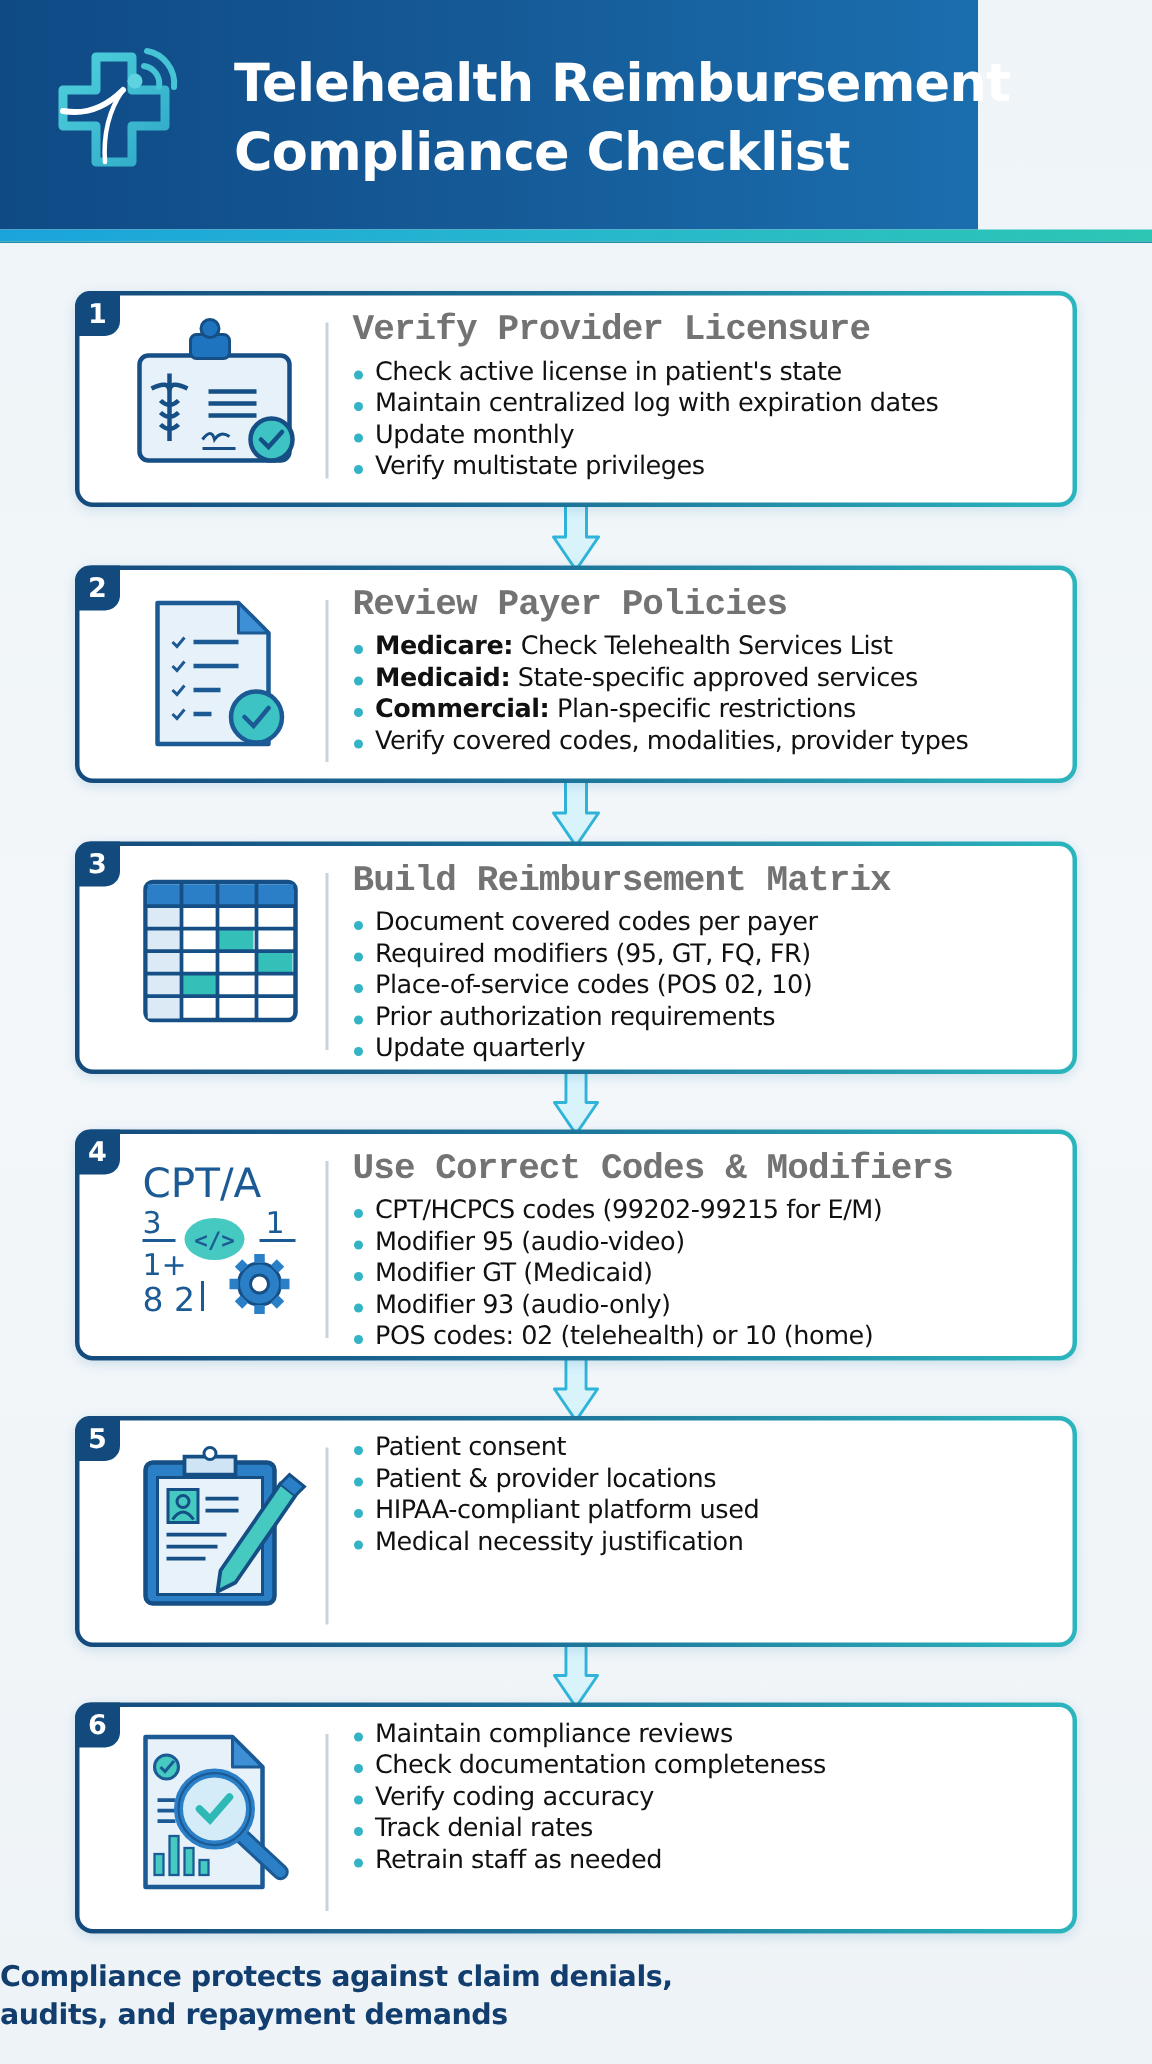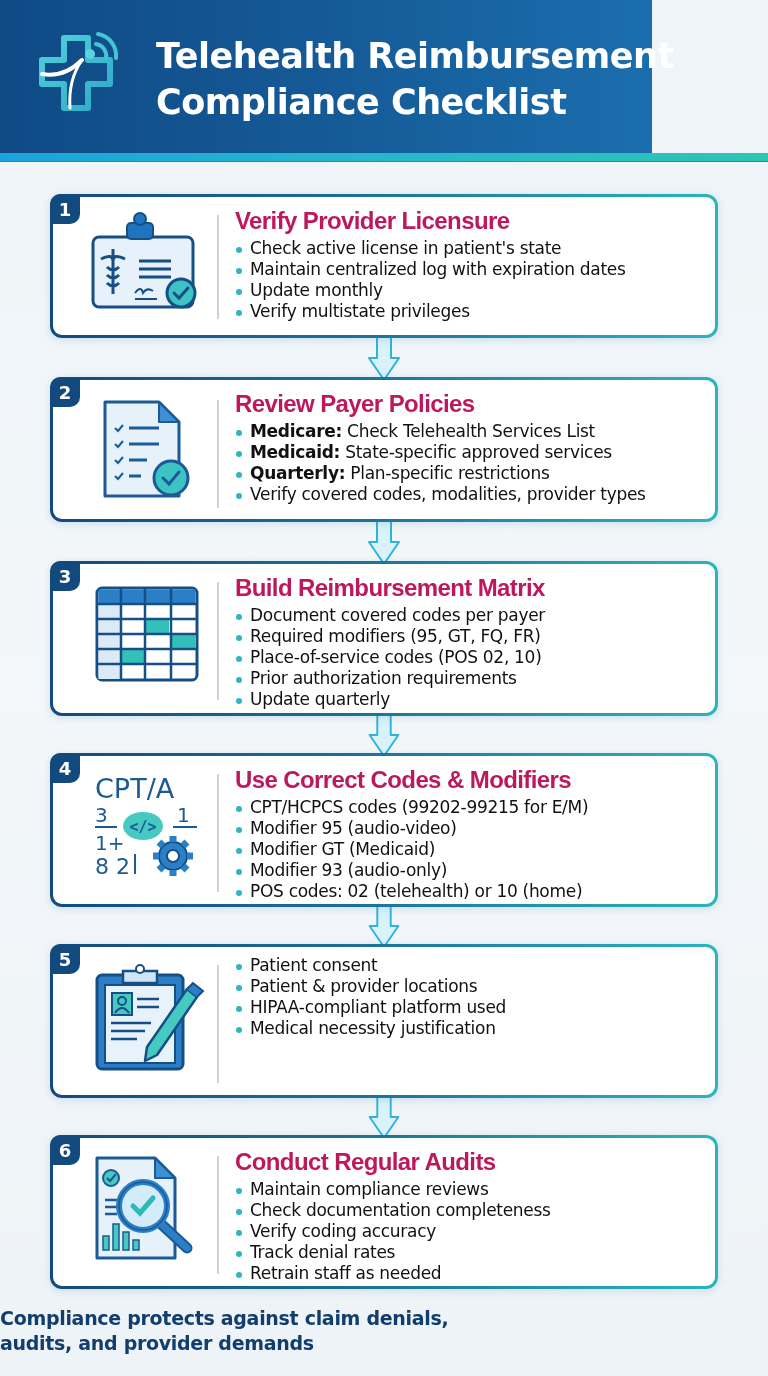--- a/index.html
+++ b/index.html
@@ -39,22 +39,22 @@
       background: #124a7d; color: #fff; border-radius: 10px 0 10px 0;
       font-family: "DejaVu Sans", sans-serif; font-weight: bold; font-size: 18px;
       display: flex; align-items: center; justify-content: center;
     }
     .icon-box { position: absolute; left: 30px; width: 130px; height: 110px; }
     .divider {
       position: absolute; left: 164px; width: 2px; background: #c9d3da;
     }
     .content { position: absolute; left: 182px; top: 8px; right: 10px; }
     .card-title {
-      font-family: Liberation Sans, sans-serif; font-weight: bold;
-      font-size: 24px; color: #be185d; line-height: 32px; letter-spacing: -0.6px;
+      font-family: Liberation Mono, monospace; font-weight: bold;
+      font-size: 24px; color: #737373; line-height: 32px; letter-spacing: -0.6px;
       margin-bottom: 1px;
     }
     .bullets { list-style: none; }
     .bullets li {
       font-family: "DejaVu Sans", sans-serif; font-size: 17px; color: #111;
       line-height: 21px; padding-left: 15px; position: relative; letter-spacing: -0.3px;
       white-space: nowrap;
     }
     .bullets li::before {
       content: ""; position: absolute; left: 1px; top: 9px; width: 6px; height: 6px;
@@ -147,21 +147,21 @@
       <path d="M46 34 h30 M46 50 h30 M46 66 h18 M46 82 h12" stroke="#1b5a94" stroke-width="3"></path>
       <circle cx="88" cy="84" r="17" fill="#3ec3c4" stroke="#1b5a94" stroke-width="3"></circle>
       <path d="M80 84 l6 6 l10 -12" fill="none" stroke="#1b5a94" stroke-width="3" stroke-linecap="round"></path>
     </svg>
     <div class="divider" style="top:20px;height:108px;"></div>
     <div class="content">
       <div class="card-title">Review Payer Policies</div>
       <ul class="bullets">
         <li><b>Medicare:</b><span> Check Telehealth Services List</span></li>
         <li><b>Medicaid:</b><span> State-specific approved services</span></li>
-        <li><b>Quarterly:</b><span> Plan-specific restrictions</span></li>
+        <li><b>Commercial:</b><span> Plan-specific restrictions</span></li>
         <li><span>Verify covered codes, modalities, provider types</span></li>
       </ul>
     </div>
   </div>
 </div>
 
 <div class="card" style="top:561px;height:155px;">
   <div class="card-inner">
     <div class="badge">3</div>
     <svg class="icon-box" style="top:18px;" viewBox="0 0 130 110">
@@ -261,28 +261,27 @@
       <rect x="40" y="80" width="6" height="18" fill="#45c9c0" stroke="#1b5a94" stroke-width="1.5"></rect>
       <rect x="50" y="88" width="6" height="10" fill="#45c9c0" stroke="#1b5a94" stroke-width="1.5"></rect>
       <path d="M76 70 l28 26" stroke="#1b5a94" stroke-width="11" stroke-linecap="round"></path>
       <path d="M76 70 l28 26" stroke="#2a7fc7" stroke-width="7" stroke-linecap="round"></path>
       <circle cx="60" cy="54" r="24" fill="#d4ecf8" stroke="#2a7fc7" stroke-width="6"></circle>
       <circle cx="60" cy="54" r="24" fill="none" stroke="#1b5a94" stroke-width="1.5"></circle>
       <path d="M50 54 l7 7 l13 -15" fill="none" stroke="#2fb9b6" stroke-width="5" stroke-linecap="round"></path>
     </svg>
     <div class="divider" style="top:18px;height:118px;"></div>
     <div class="content">
-      <div class="card-title">Conduct Regular Audits</div>
       <ul class="bullets">
         <li><span>Maintain compliance reviews</span></li>
         <li><span>Check documentation completeness</span></li>
         <li><span>Verify coding accuracy</span></li>
         <li><span>Track denial rates</span></li>
         <li><span>Retrain staff as needed</span></li>
       </ul>
     </div>
   </div>
 </div>
 
 <div class="footer">
   <div>Compliance protects against claim denials,</div>
-  <div>audits, and provider demands</div>
+  <div>audits, and repayment demands</div>
 </div>
 
 </body></html>

